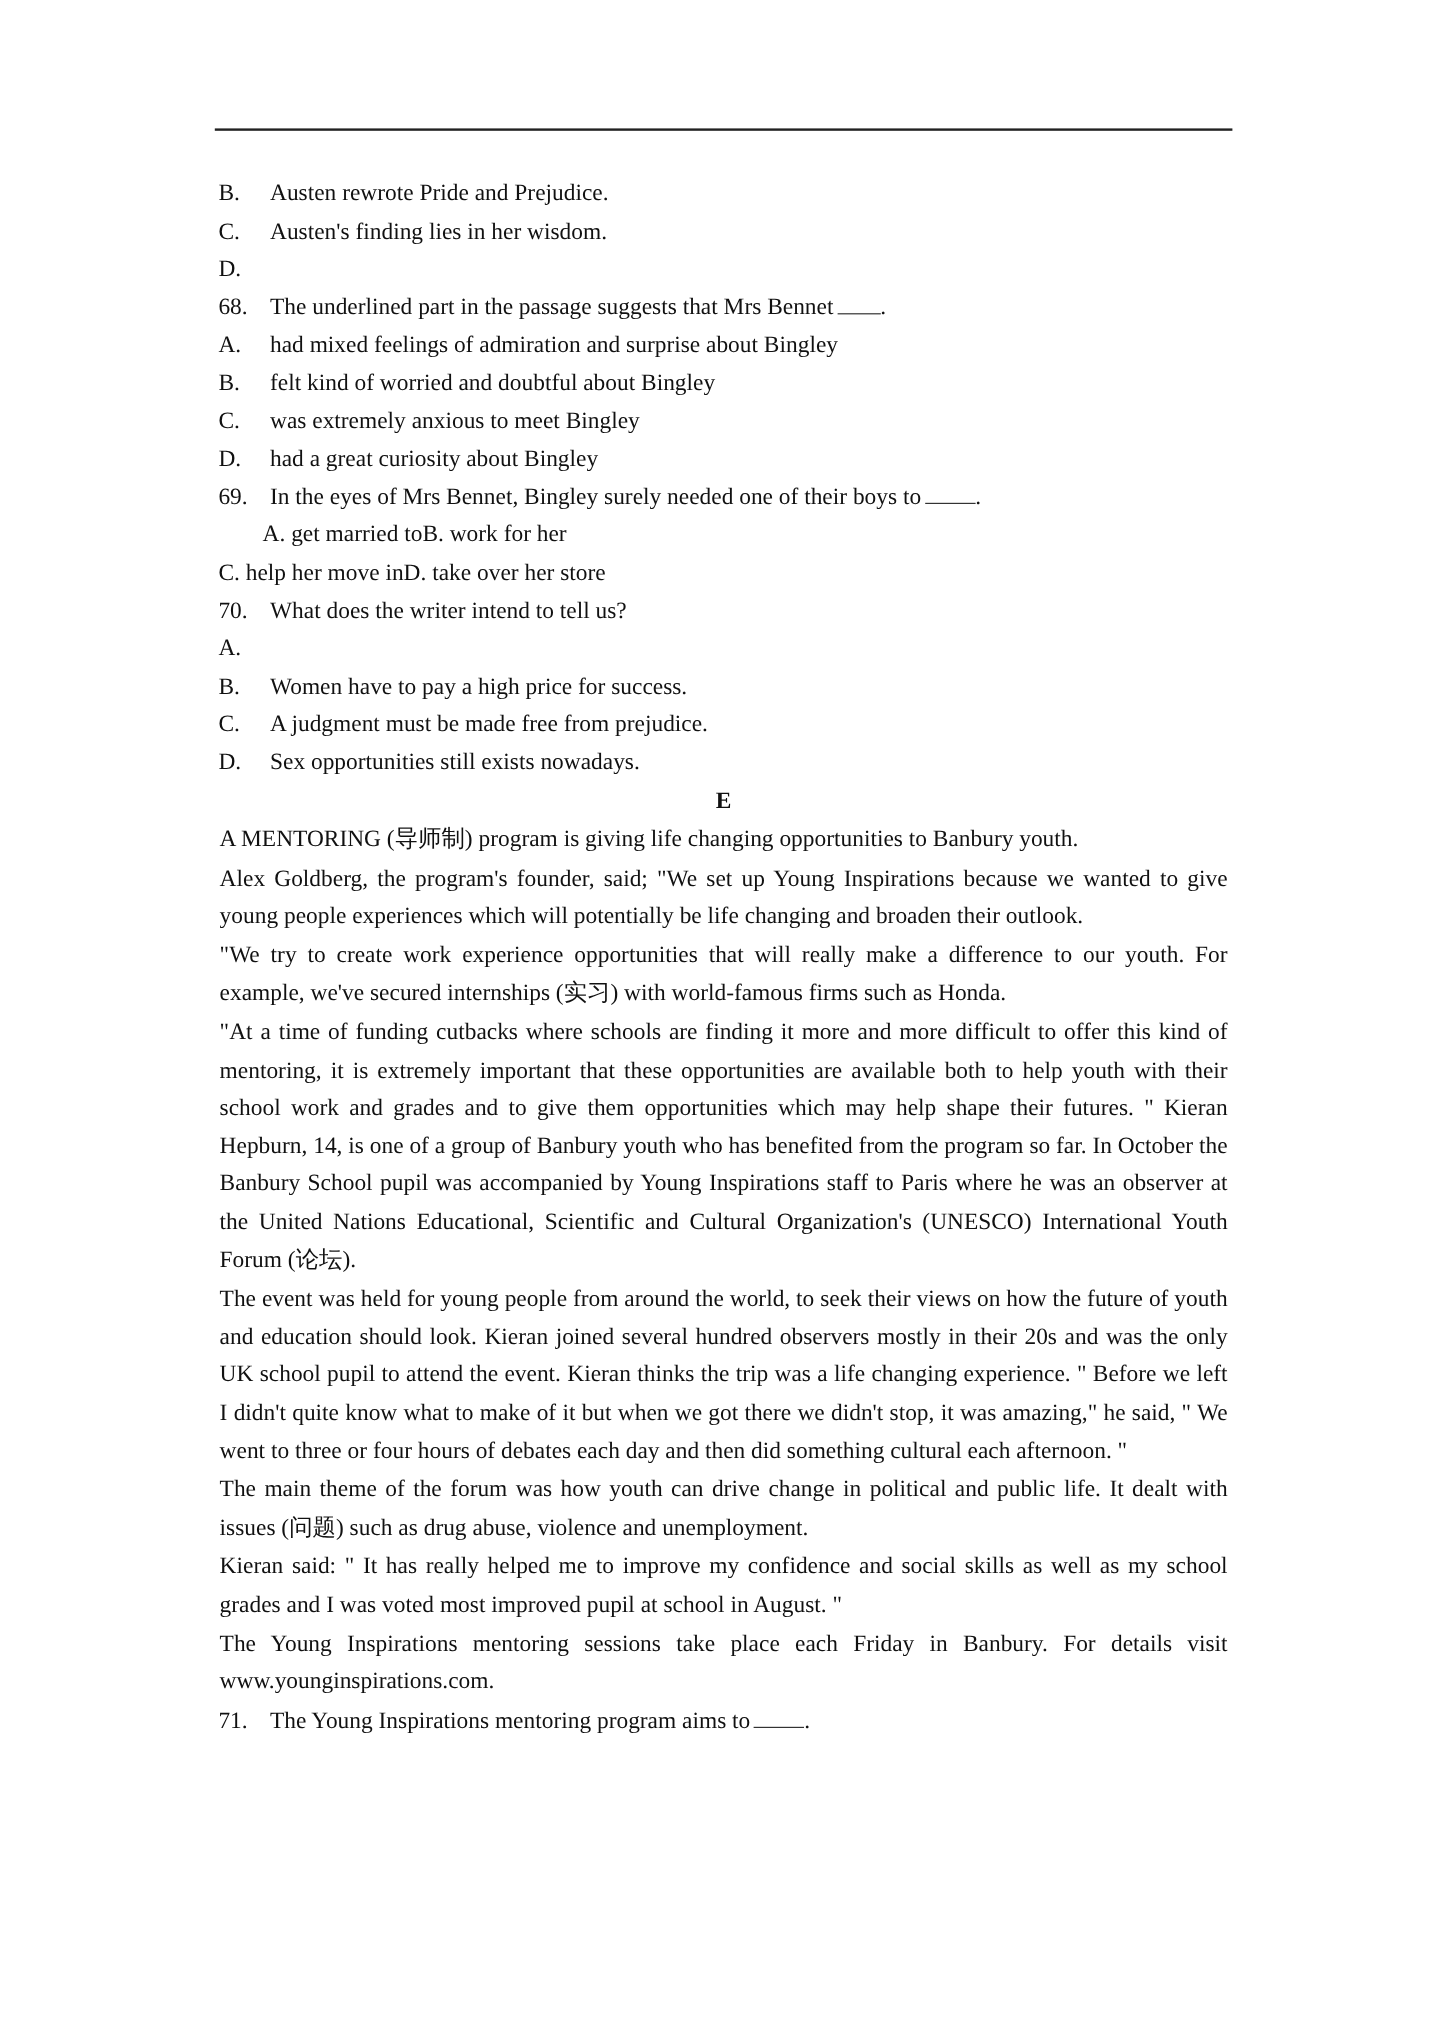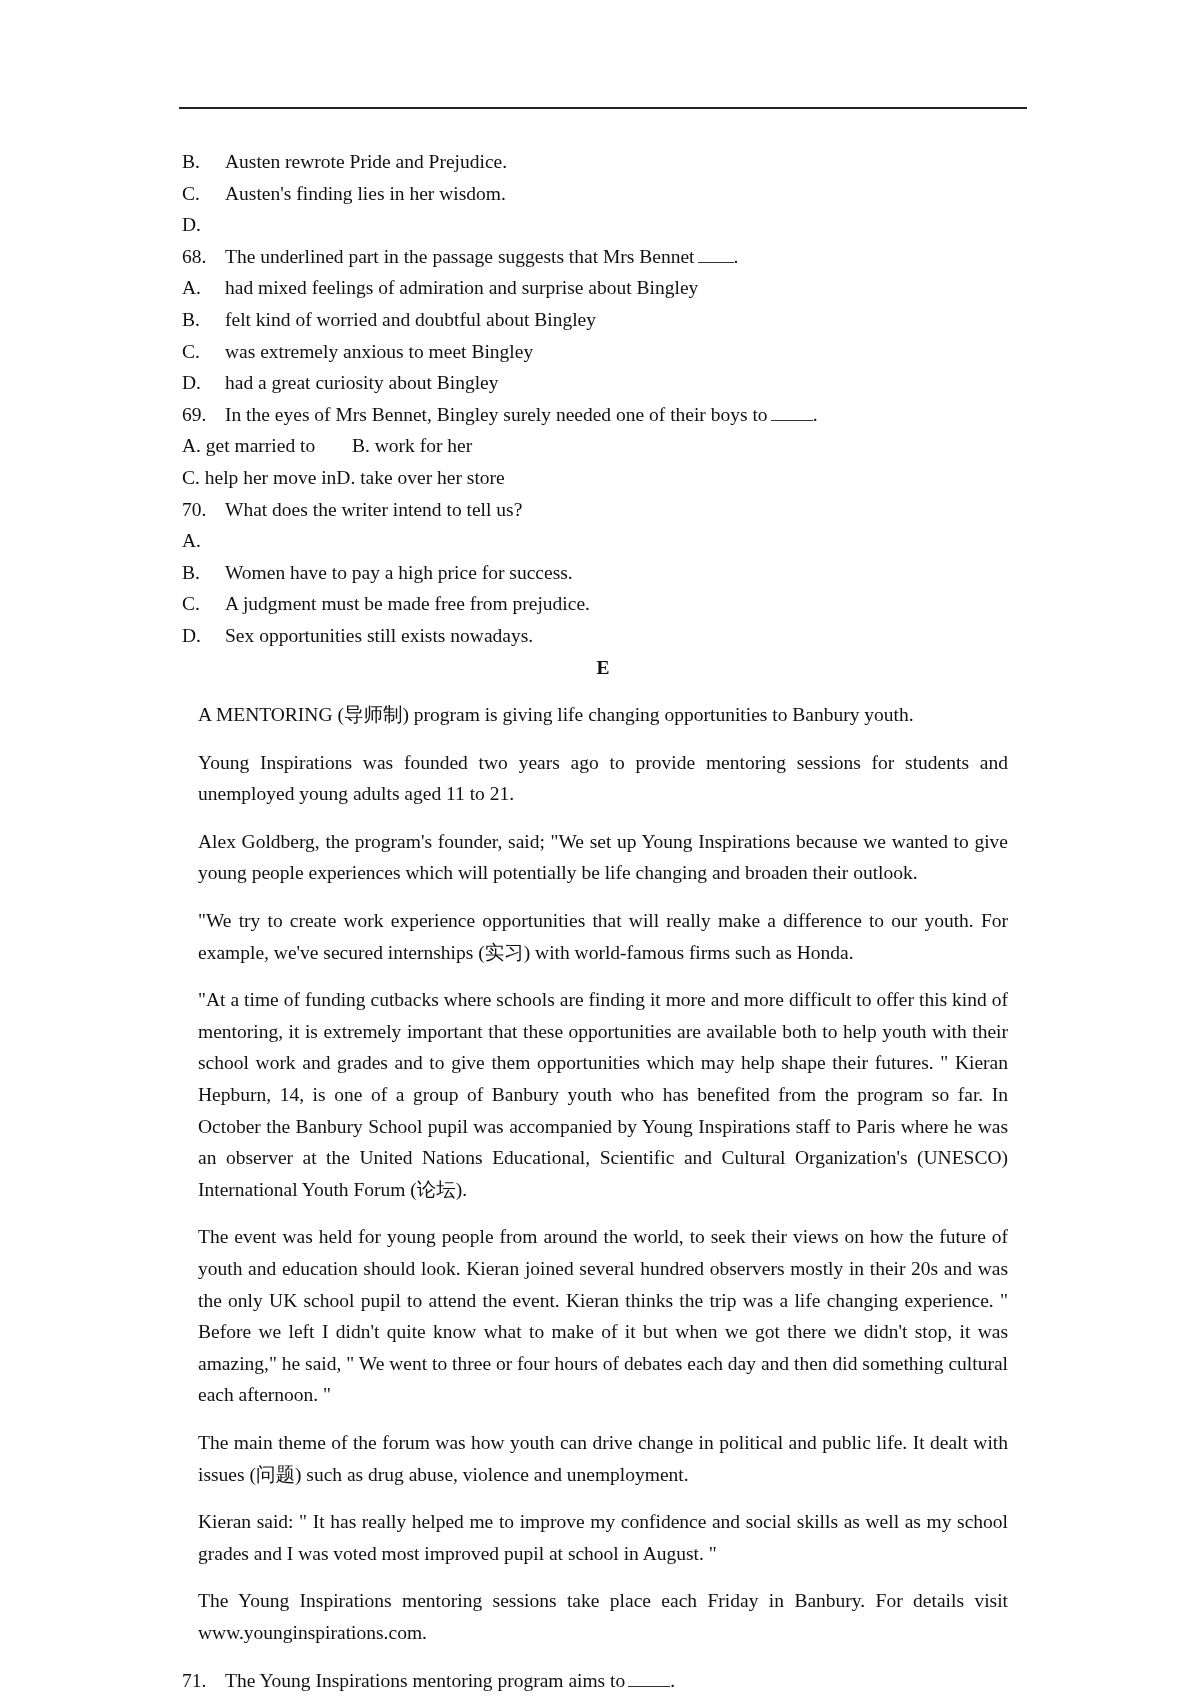--- a/index.html
+++ b/index.html
@@ -42,30 +42,31 @@
       flex: 0 0 43px;
     }
     .qnum {
       display: inline-block;
       width: 43px;
       flex: 0 0 43px;
     }
     .pair-a {
       display: inline-block;
       width: 170px;
+      text-align: right;
     }
     .section-title {
       text-align: center;
       font-weight: bold;
       height: 31.6px;
     }
     .para {
       text-align: justify;
       text-align-last: left;
-      margin: 16px;
+      margin: 1px;
     }
     .blank {
       display: inline-block;
       width: 36px;
       border-bottom: 1px solid #333;
       height: 18px;
       vertical-align: baseline;
       margin-left: 3px;
     }
     .blank.long {
@@ -141,21 +142,20 @@
     <span>A judgment must be made free from prejudice.</span>
   </div>
   <div class="line">
     <span class="label">D.</span>
     <span>Sex opportunities still exists nowadays.</span>
   </div>
 
   <div class="section-title">E</div>
 
   <p class="para">A MENTORING (导师制) program is giving life changing opportunities to Banbury youth.</p>
-  <p class="para">Young Inspirations was founded two years ago to provide mentoring sessions for students and unemployed young adults aged 11 to 21.</p>
   <p class="para">Alex Goldberg, the program's founder, said; "We set up Young Inspirations because we wanted to give young people experiences which will potentially be life changing and broaden their outlook.</p>
   <p class="para">"We try to create work experience opportunities that will really make a difference to our youth. For example, we've secured internships (实习) with world-famous firms such as Honda.</p>
   <p class="para">"At a time of funding cutbacks where schools are finding it more and more difficult to offer this kind of mentoring, it is extremely important that these opportunities are available both to help youth with their school work and grades and to give them opportunities which may help shape their futures. " Kieran Hepburn, 14, is one of a group of Banbury youth who has benefited from the program so far. In October the Banbury School pupil was accompanied by Young Inspirations staff to Paris where he was an observer at the United Nations Educational, Scientific and Cultural Organization's (UNESCO) International Youth Forum (论坛).</p>
   <p class="para">The event was held for young people from around the world, to seek their views on how the future of youth and education should look. Kieran joined several hundred observers mostly in their 20s and was the only UK school pupil to attend the event. Kieran thinks the trip was a life changing experience. " Before we left I didn't quite know what to make of it but when we got there we didn't stop, it was amazing," he said, " We went to three or four hours of debates each day and then did something cultural each afternoon. "</p>
   <p class="para">The main theme of the forum was how youth can drive change in political and public life. It dealt with issues (问题) such as drug abuse, violence and unemployment.</p>
   <p class="para">Kieran said: " It has really helped me to improve my confidence and social skills as well as my school grades and I was voted most improved pupil at school in August. "</p>
   <p class="para">The Young Inspirations mentoring sessions take place each Friday in Banbury. For details visit www.younginspirations.com.</p>
 
   <div class="line">
     <span class="qnum">71.</span>

